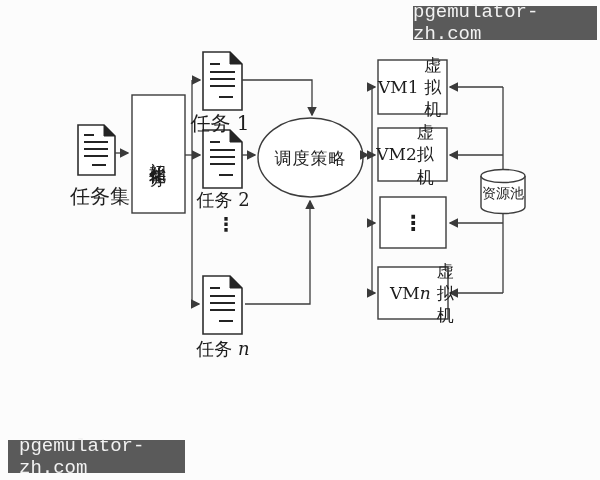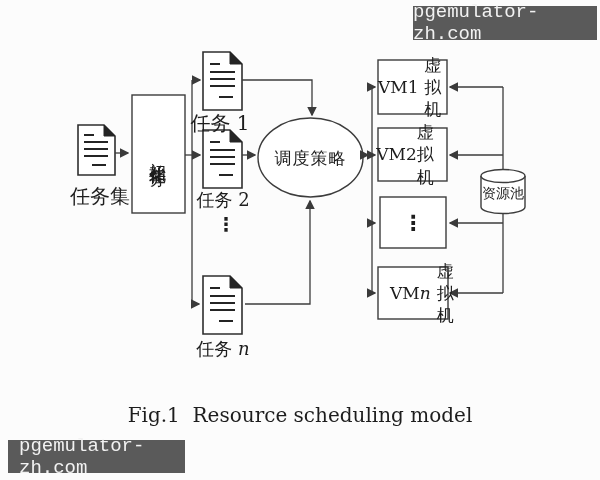--- a/index.html
+++ b/index.html
@@ -152,18 +152,17 @@
     <div>虚拟机</div>
   </div>
   <div class="lbl vmdots-lbl">⋮</div>
   <div class="lbl vm-lbl vmn-lbl">
     <div><span>VM</span><span class="var-it">n</span></div>
     <div>虚拟机</div>
   </div>
 
   <div class="lbl pool-lbl">资源池</div>
 
-  <div class="lbl cap-en">Fig.1  Resource scheduling model</div>
 
   <div class="wm wm-top">pgemulator-zh.com</div>
   <div class="wm wm-bottom">pgemulator-zh.com</div>
 
 </div>
 
 </body></html>

